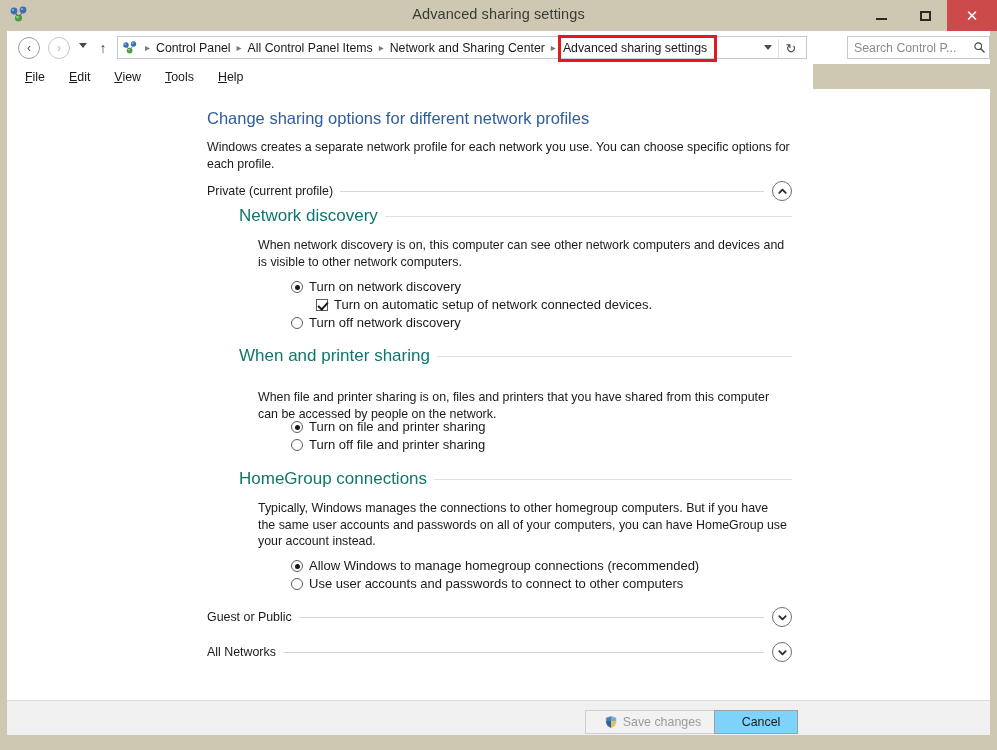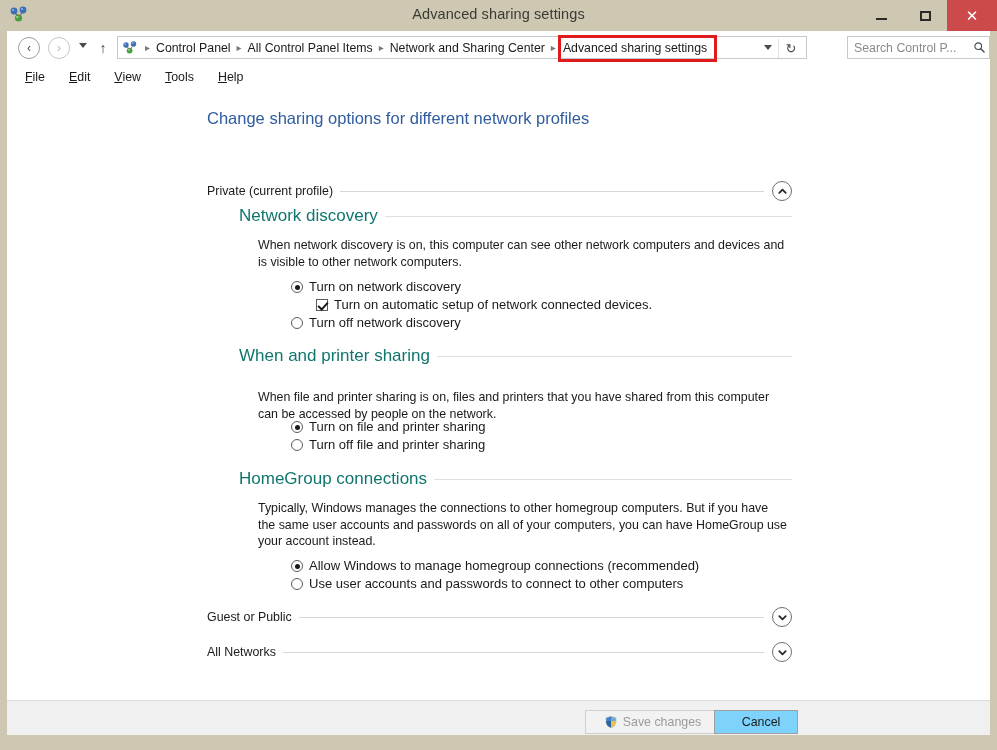--- a/index.html
+++ b/index.html
@@ -211,21 +211,21 @@
     align-items: center;
     justify-content: center;
     color: #4a4a4a;
     font-size: 12px;
   }
 
   
   .menubar {
     position: absolute;
     left: 7px; top: 64px;
-    width: 983px; height: 25px;
+    width: 806px; height: 25px;
     background: #fff;
     display: flex;
     align-items: center;
     padding-left: 18px;
     box-sizing: border-box;
   }
   .menu-item {
     font-size: 12.4px;
     color: #1a1a1a;
     margin-right: 24px;
@@ -490,20 +490,21 @@
     <span class="menu-item"><u>F</u><span>ile</span></span>
     <span class="menu-item"><u>E</u><span>dit</span></span>
     <span class="menu-item"><u>V</u><span>iew</span></span>
     <span class="menu-item"><u>T</u><span>ools</span></span>
     <span class="menu-item"><u>H</u><span>elp</span></span>
   </div>
 
   <div class="content">
 
     <div class="page-title">Change sharing options for different network profiles</div>
+    <div class="page-desc">Windows creates a separate network profile for each network you use. You can choose specific options for each profile.</div>
 
     <div class="group-head" style="top:91px;">
       <span class="group-head-label">Private (current profile)</span>
       <span class="group-rule"></span>
       <span class="chev-btn">
         <svg viewBox="0 0 12 12" width="11" height="11">
           <path d="M2.5 7.5 L6 4 L9.5 7.5" stroke="#2a2a2a" stroke-width="2" fill="none" stroke-linecap="round" stroke-linejoin="round"></path>
         </svg>
       </span>
     </div>

